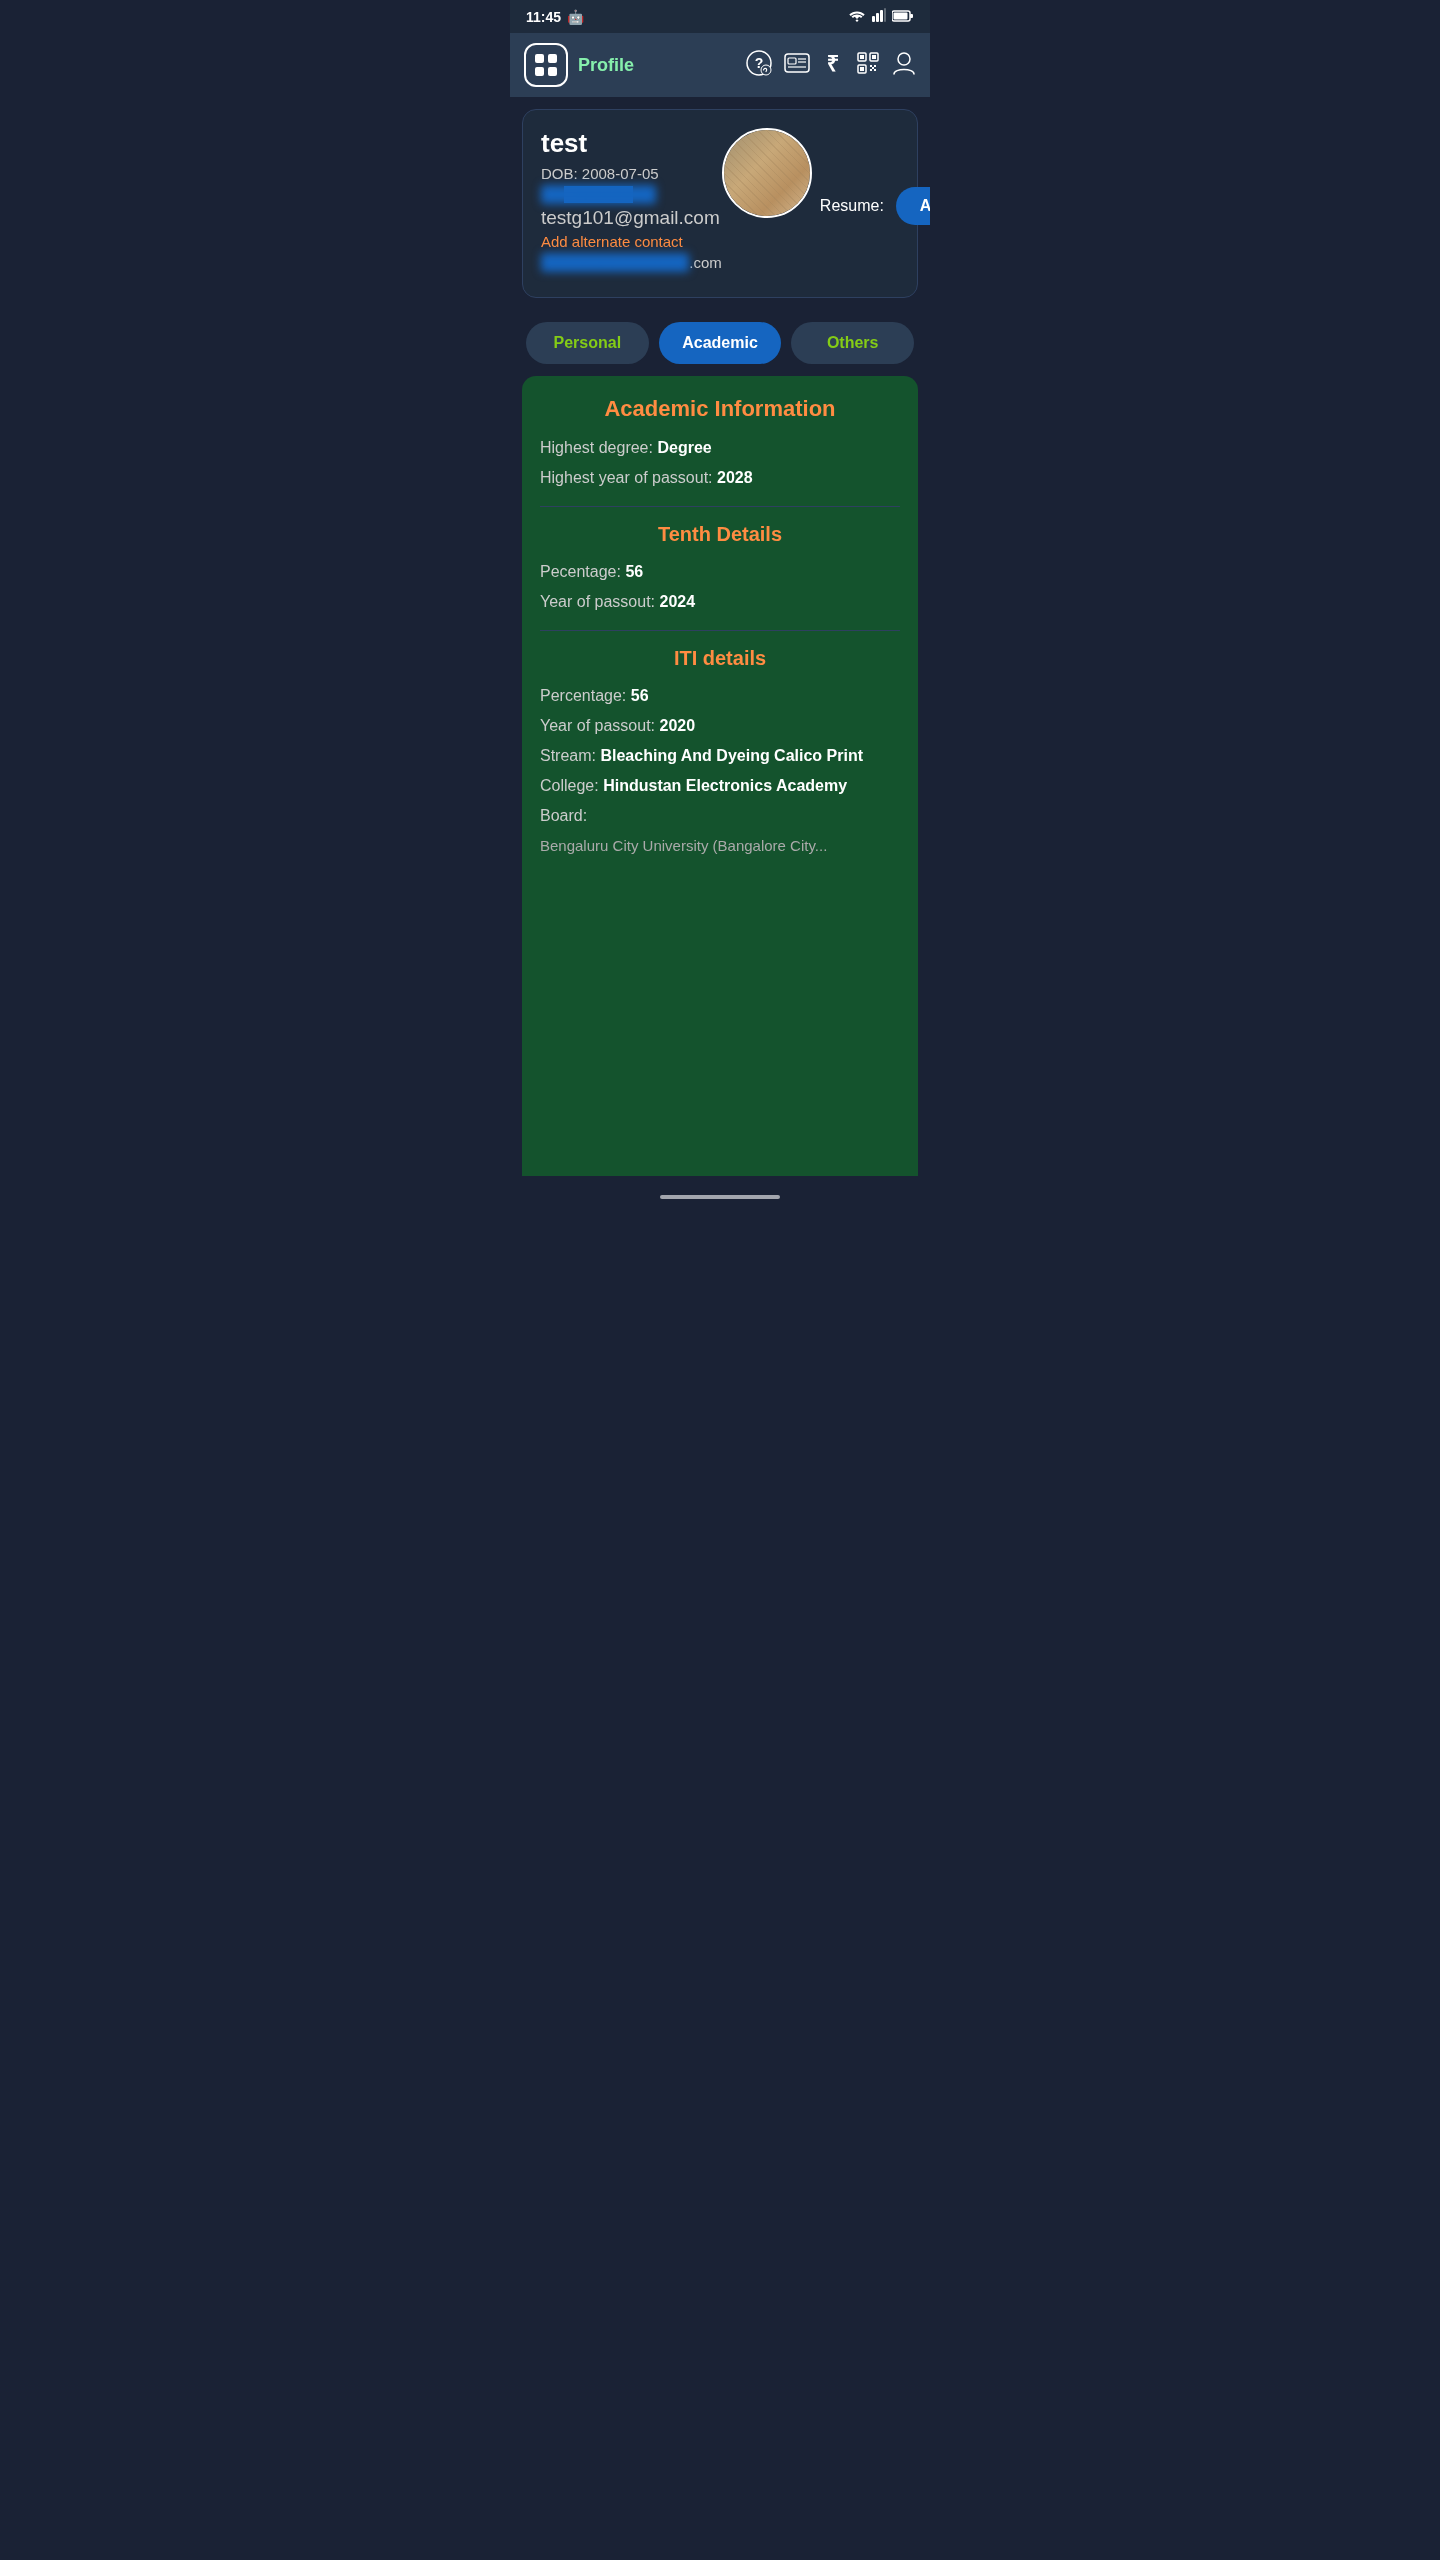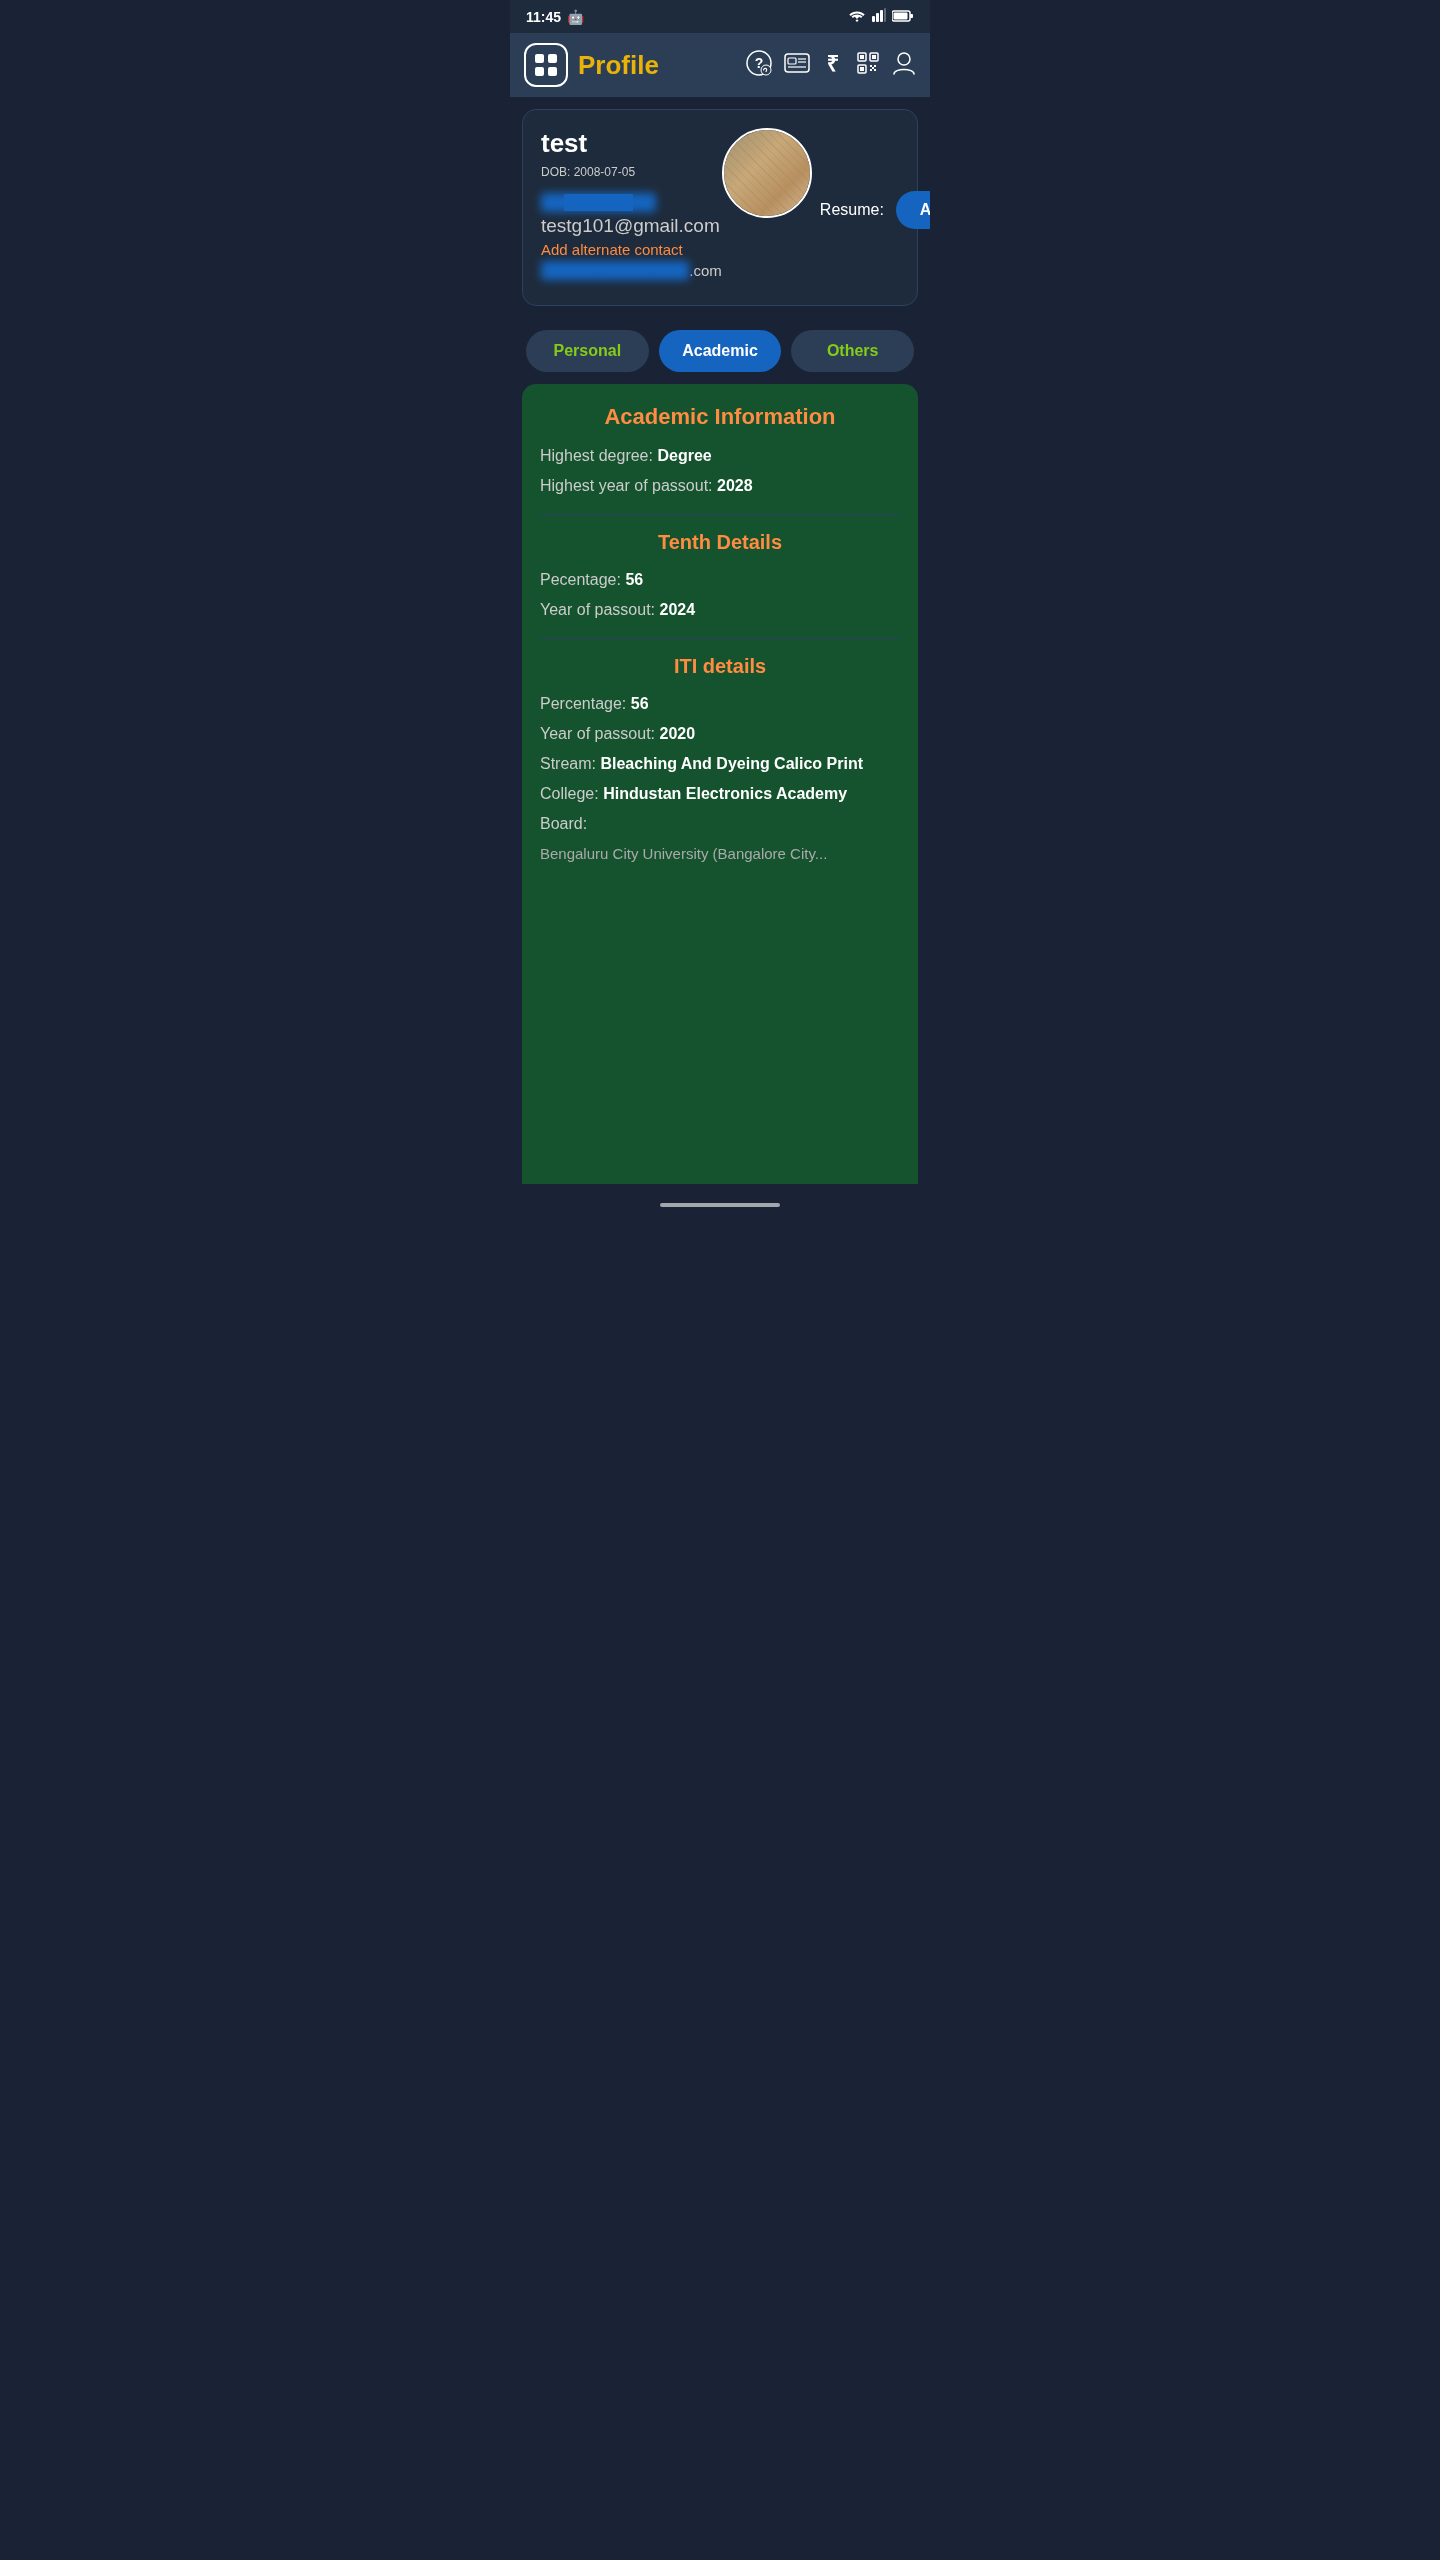--- a/index.html
+++ b/index.html
@@ -66,23 +66,23 @@
     }
 
     .app-logo-dot {
       width: 9px;
       height: 9px;
       background: #ffffff;
       border-radius: 2px;
     }
 
     .nav-title {
-      font-size: 26px;
+      font-size: 18px;
       font-weight: 600;
-      color: #eab308;
+      color: #86efac;
       flex: 1;
     }
 
     .nav-icons {
       display: flex;
       align-items: center;
       gap: 12px;
     }
 
     .nav-icon {
@@ -114,23 +114,23 @@
     }
 
     .profile-name {
       font-size: 26px;
       font-weight: 900;
       color: #ffffff;
       margin-bottom: 6px;
     }
 
     .profile-dob {
-      font-size: 12px;
+      font-size: 15px;
       color: #ccc;
-      margin-bottom: 15px;
+      margin-bottom: 4px;
     }
 
     .profile-phone {
       font-size: 15px;
       color: #ccc;
       margin-bottom: 4px;
       background: linear-gradient(90deg, transparent 20%, #1565c0 20%, #1565c0 80%, transparent 80%);
       display: inline-block;
       border-radius: 3px;
     }

